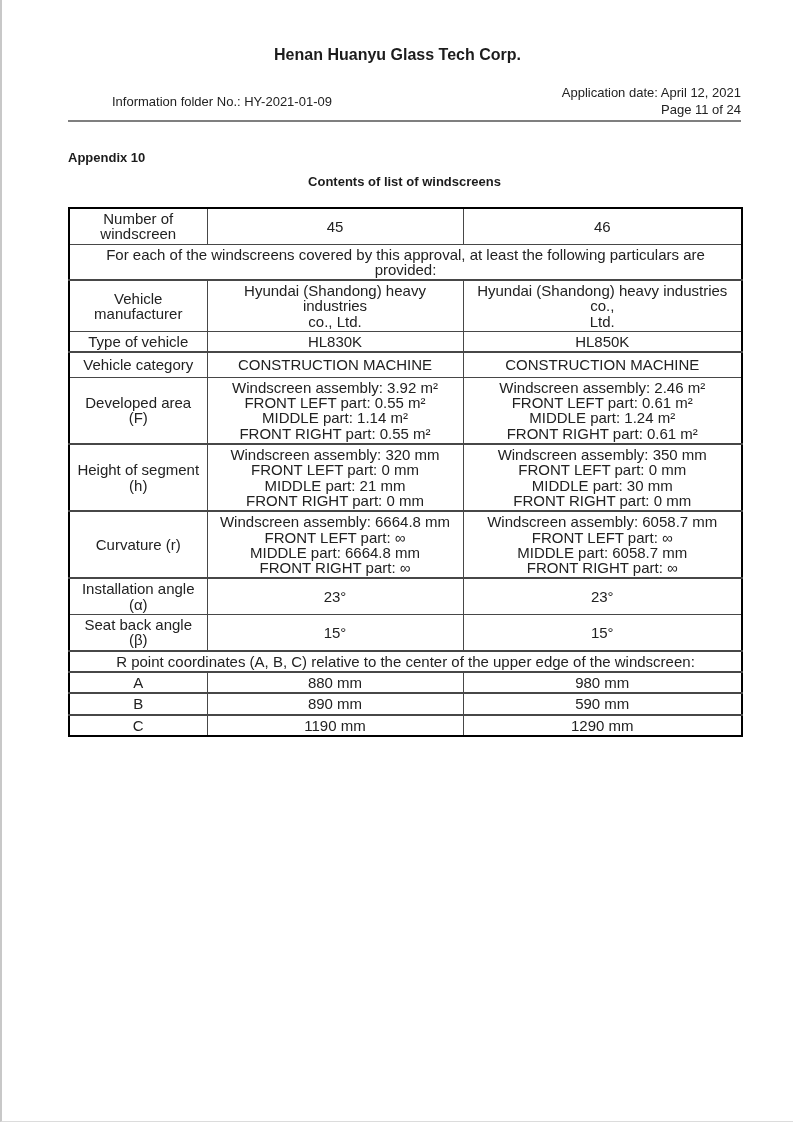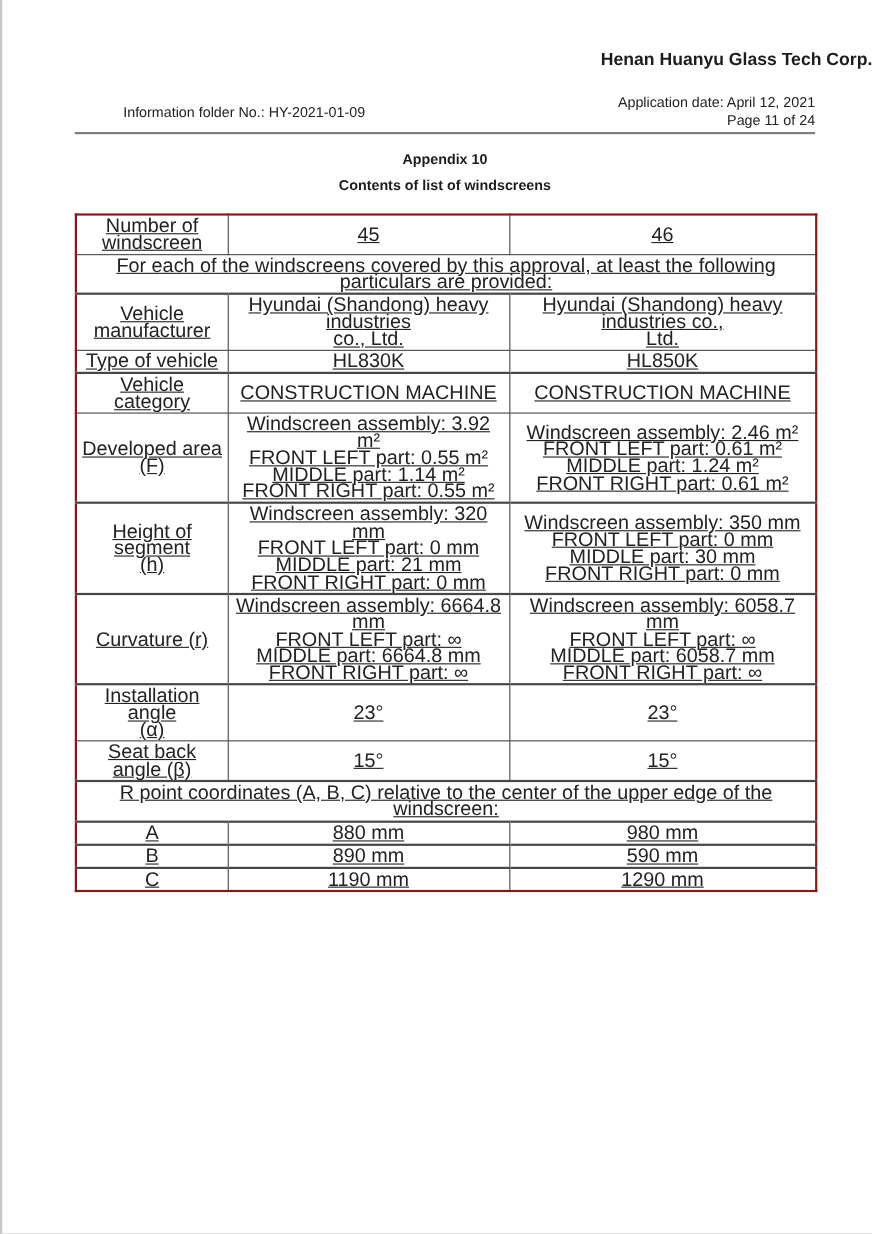--- a/index.html
+++ b/index.html
@@ -12,21 +12,21 @@
     position: relative;
     width: 793px;
     height: 1122px;
     background: #ffffff;
     border-left: 2px solid #c8c8c8;
     border-bottom: 1px solid #dcdcdc;
     overflow: hidden;
   }
   .company-title {
     margin-top: 46px;
-    text-align: right;
+    text-align: center;
     font-size: 16px;
     font-weight: bold;
     color: #1c1c1c;
   }
   .content {
     width: 673px;
     margin-left: 66px;
   }
   .header-info {
     display: flex;
@@ -37,41 +37,40 @@
     line-height: 17px;
   }
   .header-left { padding-left: 44px; }
   .header-right { text-align: right; }
   .header-rule {
     margin-top: 2px;
     border-top: 2px solid #7f7f7f;
     height: 0;
   }
   .appendix-title {
-    margin-top: 15px;
-    text-align: center;
+    margin-top: 28px;
+    text-align: left;
     font-size: 13px;
     font-weight: bold;
     color: #1c1c1c;
   }
   .sub-title {
     margin-top: 9px;
     text-align: center;
     font-size: 13px;
     font-weight: bold;
     color: #1c1c1c;
   }
   table.spec {
     margin-top: 18px;
     width: 673px;
     border-collapse: collapse;
     table-layout: fixed;
-    border: 2px solid #7f1d1d;
-    font-size: 18px;
-    text-decoration: underline;
+    border: 2px solid #000000;
+    font-size: 15px;
   }
   table.spec td {
     border: 1px solid #474747;
     text-align: center;
     vertical-align: middle;
     padding: 2px 4px;
     line-height: 15.3px;
     white-space: pre-line;
     color: #222222;
   }

